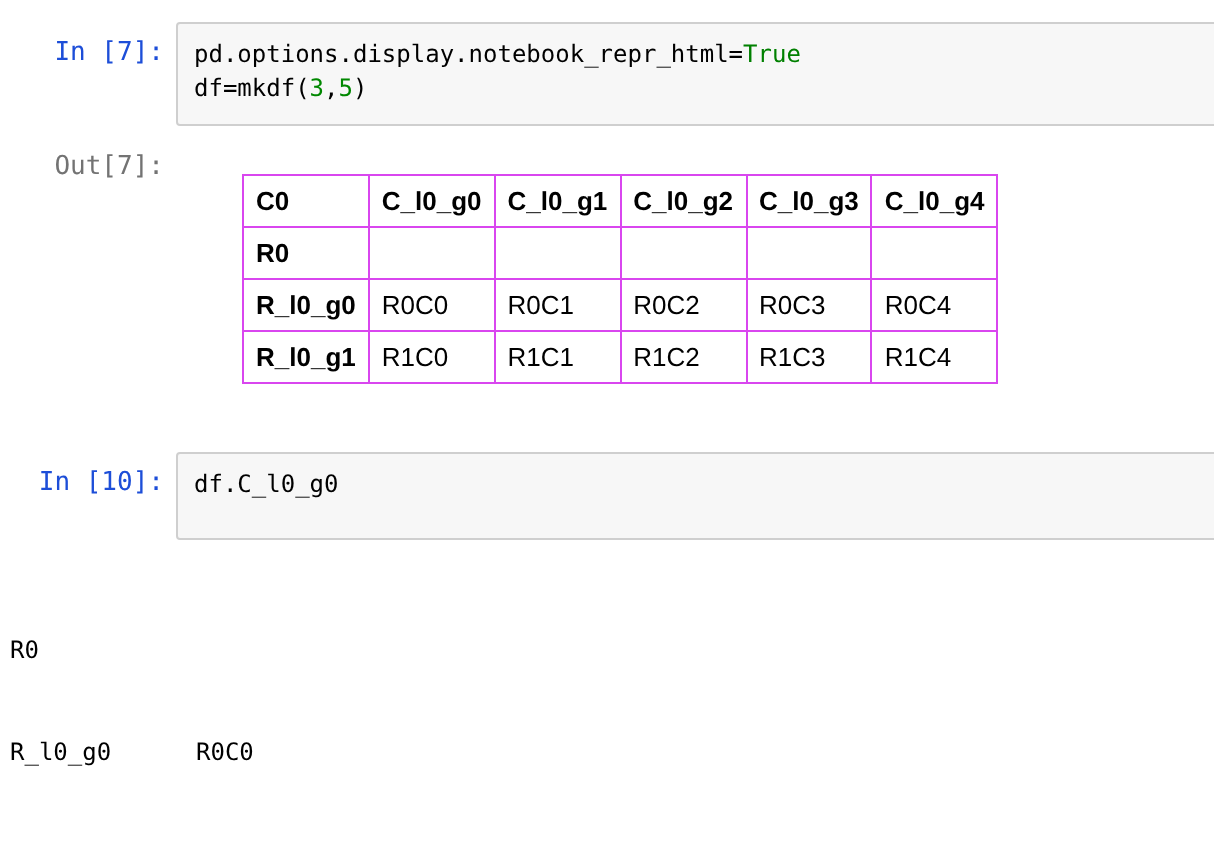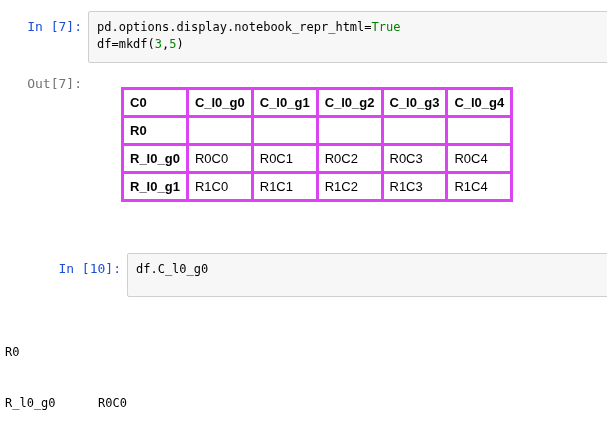--- a/index.html
+++ b/index.html
@@ -37,35 +37,35 @@
     line-height: 17px;
     color: #000;
     cursor: text;
   }
   .input-area.short { padding-bottom: 18px; }
   .code-line { white-space: pre; }
   .tok-kw  { color: #008000; }
   .tok-num { color: #008800; }
 
   .outrow-1 { margin-top: 12px; }
-  .cell-2   { margin-top: 51px; padding-left: 39px; }
+  .cell-2   { margin-top: 34px; }
   .outrow-2 { margin-top: 13px; }
 
   .output-area { flex: 1 1 auto; }
 
   table.dataframe {
     border-collapse: collapse;
     margin-top: 12px;
     margin-left: 33px;
     font-family: "Liberation Sans", sans-serif;
     font-size: 13px;
     color: #000;
   }
   table.dataframe th, table.dataframe td {
-    border: 3px solid #d946ef;
+    border: 1px solid #d946ef;
     padding: 5px 6px;
     text-align: left;
     vertical-align: middle;
     min-width: 52px;
     height: 16px;
   }
   table.dataframe th { font-weight: bold; }
   table.dataframe td { font-weight: normal; }
 
   .series-out {

